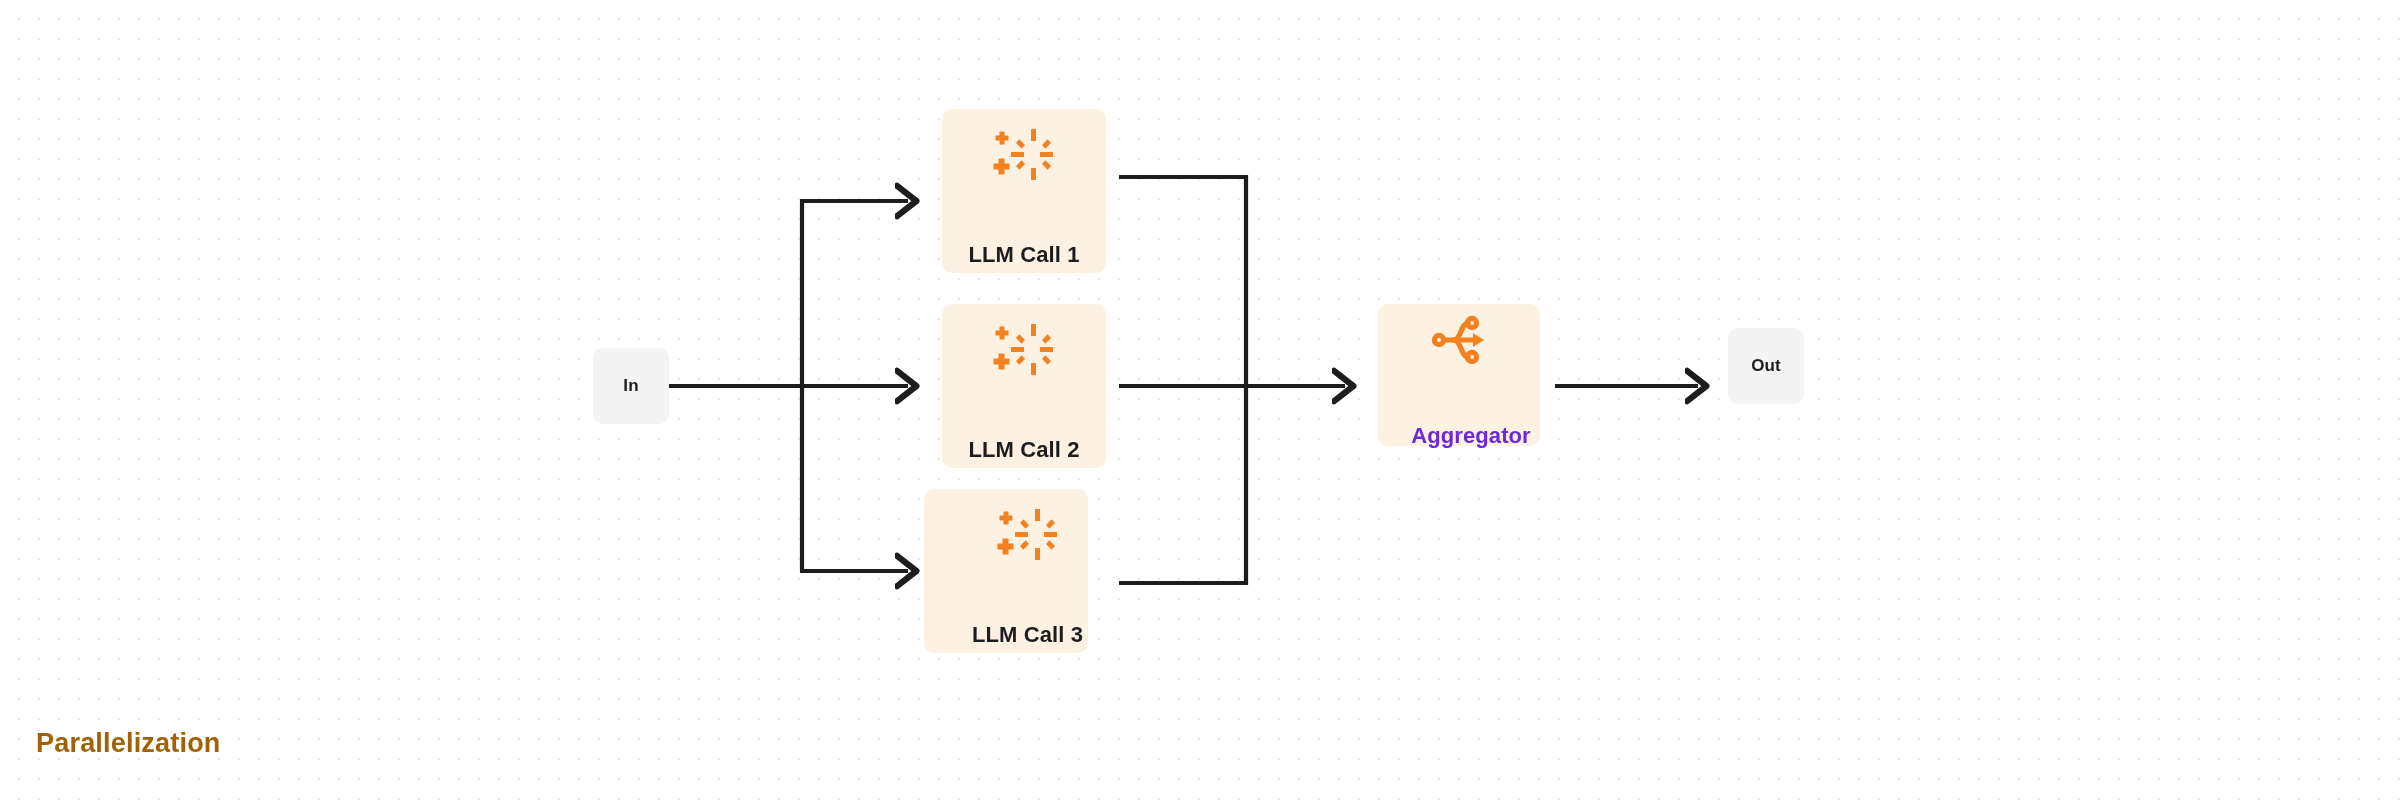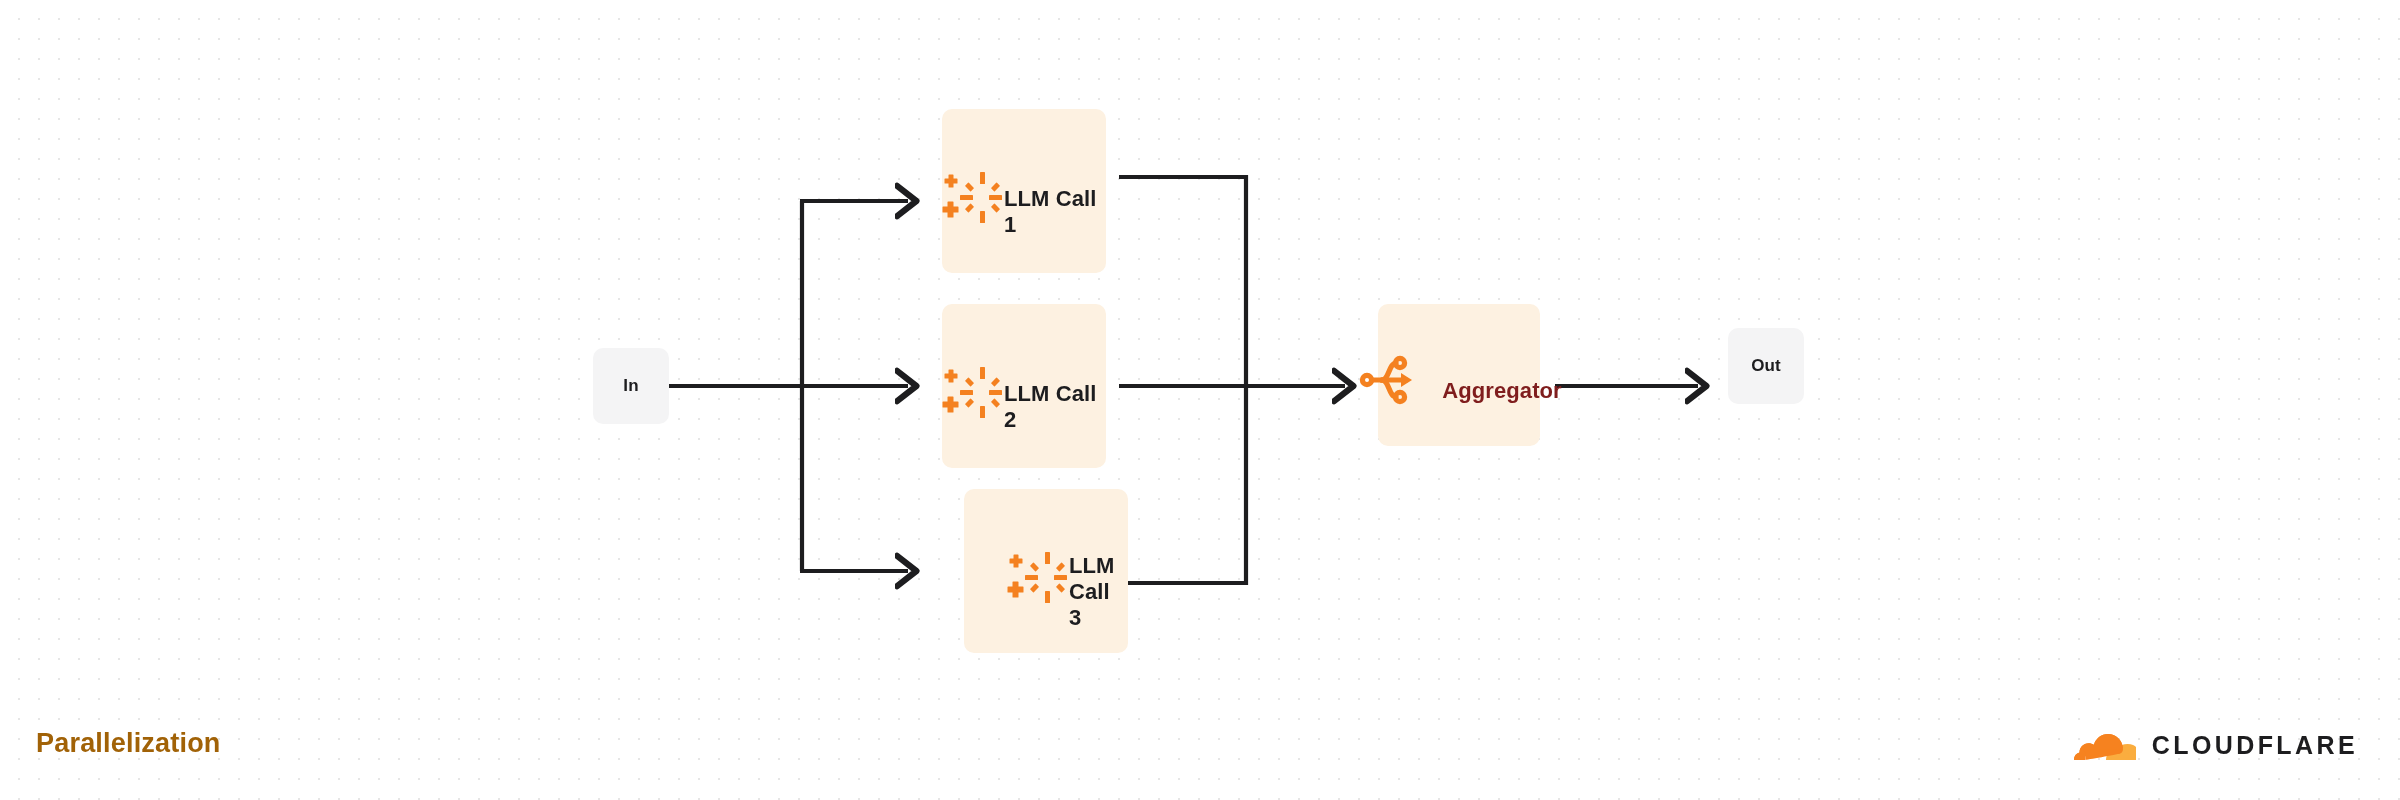--- a/index.html
+++ b/index.html
@@ -34,22 +34,24 @@
     width: 2400px;
     height: 800px;
     pointer-events: none;
   }
 
   
   .node {
     position: absolute;
     border-radius: 10px;
     display: flex;
+    flex-direction: column;
     align-items: center;
     justify-content: center;
+    gap: 32px;
   }
 
   .node-io {
     background: #f4f4f5;
     width: 76px;
     height: 76px;
   }
   .node-io .node-label {
     font-size: 17px;
     font-weight: bold;
@@ -73,36 +75,36 @@
 
   .node-agg {
     background: #fdf1e1;
     width: 162px;
     height: 142px;
     padding-top: 10px;
   }
   .node-agg .node-label {
     font-size: 22px;
     font-weight: bold;
-    color: #7f1d1d;
+    color: #6d28d9;
     margin-top: 22px;
     letter-spacing: 0.1px;
     margin-left: 24px;
   }
 
   .node-icon {
     display: block;
     line-height: 0;
   }
 
   
   #node-in        { left: 593px;  top: 348px; }
   #node-llm-1     { left: 942px;  top: 109px; }
   #node-llm-2     { left: 942px;  top: 304px; }
-  #node-llm-3     { left: 964px;  top: 489px; padding-left: 43px; }
+  #node-llm-3     { left: 924px;  top: 489px; padding-left: 43px; }
   #node-aggregator{ left: 1378px; top: 304px; }
   #node-out       { left: 1728px; top: 328px; text-align: center; }
 
   
   .footer-title {
     position: absolute;
     left: 36px;
     top: 728px;
     font-size: 27px;
     font-weight: bold;
@@ -255,38 +257,14 @@
     </span>
     <span class="node-label">Aggregator</span>
   </div>
 
   <div id="node-out" class="node node-io">
     <span class="node-label">Out</span>
   </div>
 
   <div class="footer-title">Parallelization</div>
 
-  <div class="brand">
-    <span class="node-icon">
-      <svg width="64" height="32" viewBox="0 0 64 32" xmlns="http://www.w3.org/2000/svg">
-
-        <path d="M40,31 C40,21 47.5,15 55.5,15 C60,15 63,16.5 64,18 L64,31 Z" fill="#faad3f"></path>
-        <path d="M34,31 C34,24 39,19 45.5,19 C51,19 55,22 56.5,26 L56.5,31 Z" fill="#faad3f"></path>
-
-        <path d="M2,31 C2,27.2 4.2,24.5 7.5,23.6 C7.3,18.5 11.3,14.2 16.6,14.2
-                 C18.6,14.2 20.4,14.8 21.9,15.8 C23.6,9.6 29.2,5 36,5
-                 C43.8,5 50.2,11 50.9,18.7 L48,24.5 L10,26.5 L6,31 Z" fill="#f6821f"></path>
-        <path d="M2,31 C2,27.2 4.2,24.5 7.5,23.6 C7.3,18.5 11.3,14.2 16.6,14.2
-                 C18.6,14.2 20.4,14.8 21.9,15.8 C23.6,9.6 29.2,5 36,5
-                 C43.8,5 50.2,11 50.9,18.7 C51,19.5 50.4,20.2 49.6,20.2
-                 L12.5,20.2 C11.4,20.2 11,21.4 11.9,21.9
-                 C13.5,22.8 14.3,24.6 14,26.4 L13.3,31 Z" fill="#f6821f"></path>
-
-        <path d="M13.4,31 L14,26.4 C14.3,24.6 13.5,22.8 11.9,21.9
-                 C11,21.4 11.4,20.2 12.5,20.2 L49.6,20.2
-                 C50.4,20.2 51,19.5 50.9,18.7 L50.9,18.7
-                 C50.9,18.7 52,23 48,24.6 C45,25.8 13.4,31 13.4,31 Z" fill="#f6821f"></path>
-      </svg>
-    </span>
-    <span class="brand-wordmark">CLOUDFLARE</span>
-  </div>
 
 </div>
 
 </body></html>

